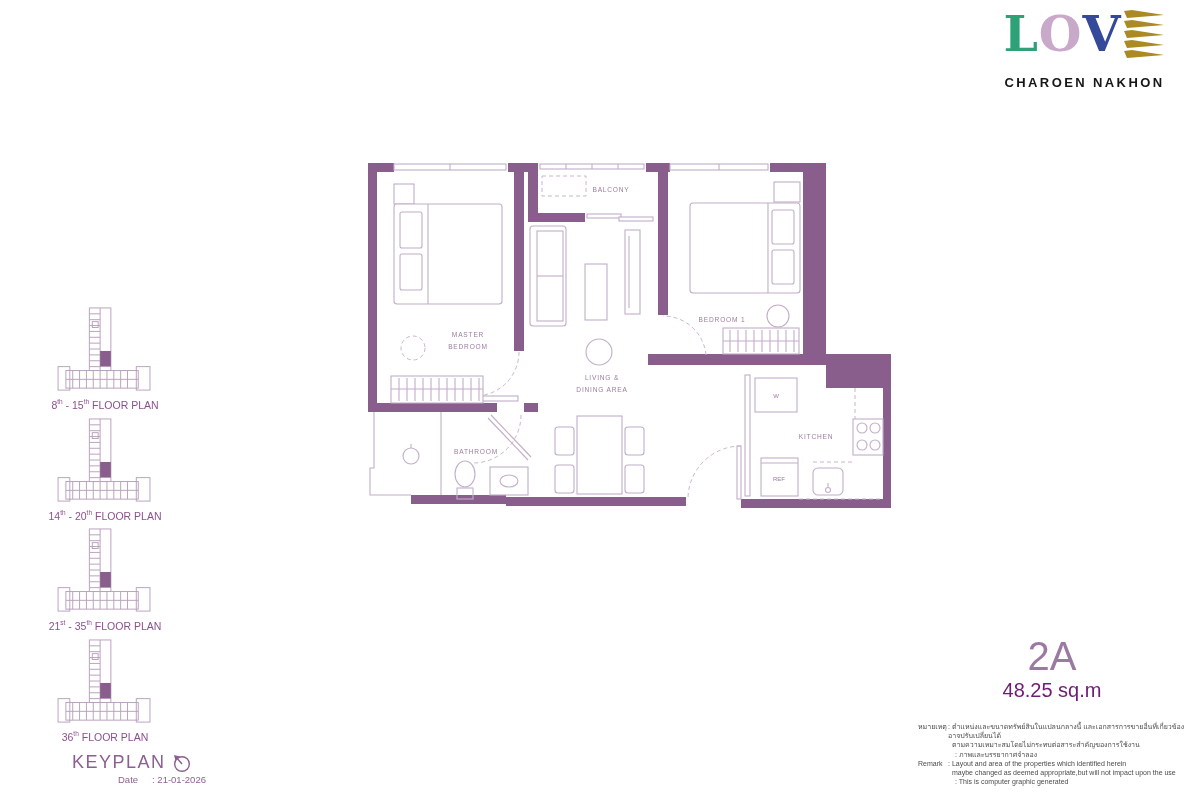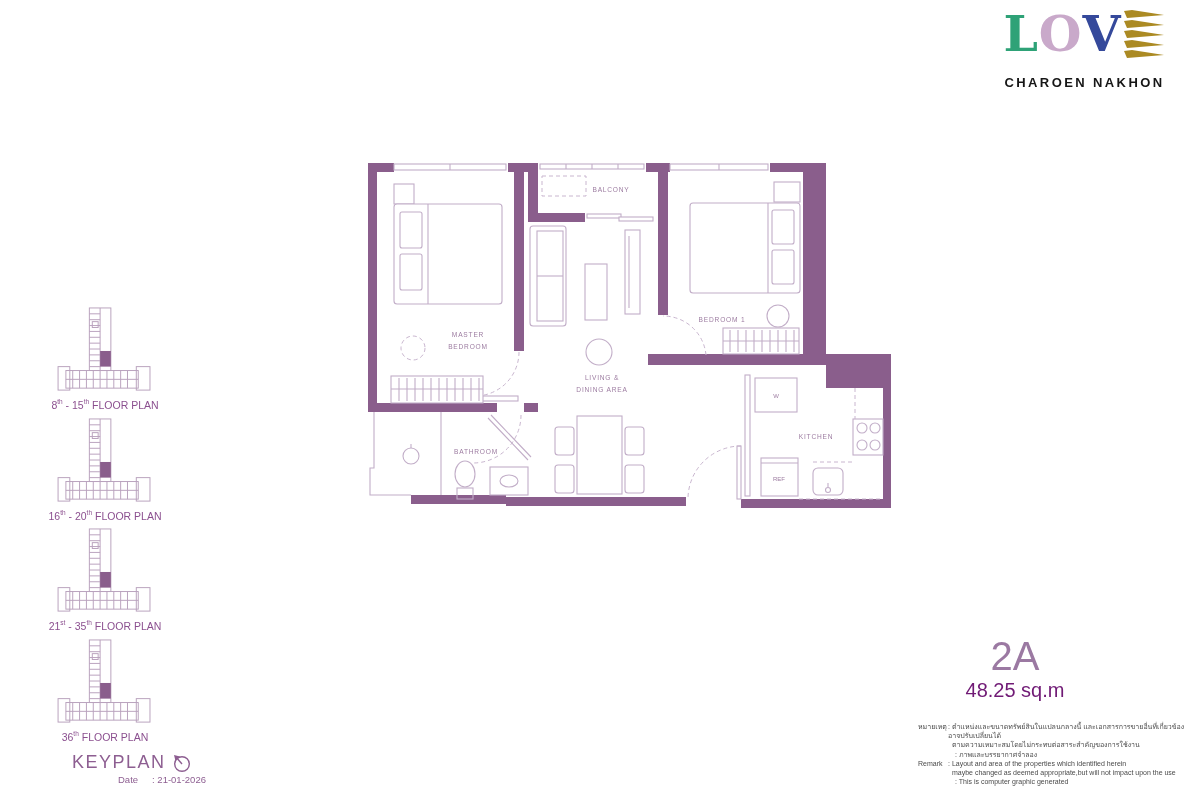--- a/index.html
+++ b/index.html
@@ -19,21 +19,21 @@
   .kp-item{position:absolute;left:20px;width:170px;text-align:center;}
   .kp-icon{display:block;margin:0 auto;}
   .kp-label{font-size:10.5px;color:#8b4f8f;margin-top:4px;white-space:nowrap;}
   .kp-label sup{font-size:6.5px;}
   .kp-suffix{margin-left:3px;}
   .keyplan-head{position:absolute;left:72px;top:752px;display:flex;align-items:center;gap:6px;}
   .keyplan-title{font-size:18px;letter-spacing:1.5px;color:#8d5e91;}
   .date-row{position:absolute;left:74px;top:774px;font-size:9.5px;color:#8d5e91;display:flex;gap:14px;margin-left:44px;}
 
   
-  .unit-block{position:absolute;left:935px;top:634px;width:160px;text-align:center;}
+  .unit-block{position:absolute;left:972px;top:634px;width:160px;text-align:center;}
   .unit-name{font-size:40px;color:#9b79a2;line-height:44px;}
   .unit-area{font-size:20px;color:#701a75;line-height:24px;}
 
   
   .remark{position:absolute;left:918px;top:722px;width:275px;font-size:7px;
           color:#4a4a4a;line-height:9.2px;}
   .r-row{display:flex;}
   .r-label{width:30px;flex:0 0 30px;}
   .r-text{flex:1;}
   .r-indent{margin-left:30px;padding-left:7px;}
@@ -97,21 +97,21 @@
   <div class="kp-label">
     <span>8</span><sup>th</sup><span> - </span><span>15</span><sup>th</sup><span class="kp-suffix">FLOOR PLAN</span>
   </div>
 </div>
 
 <div class="kp-item" style="top:417px">
   <svg class="kp-icon" width="98" height="88" viewBox="0 0 100 90">
       <use href="#bldg"></use>
     </svg>
   <div class="kp-label">
-    <span>16</span><sup>th</sup><span> - </span><span>20</span><sup>th</sup><span class="kp-suffix">FLOOR PLAN</span>
+    <span>14</span><sup>th</sup><span> - </span><span>20</span><sup>th</sup><span class="kp-suffix">FLOOR PLAN</span>
   </div>
 </div>
 
 <div class="kp-item" style="top:527px">
   <svg class="kp-icon" width="98" height="88" viewBox="0 0 100 90">
       <use href="#bldg"></use>
     </svg>
   <div class="kp-label">
     <span>21</span><sup>st</sup><span> - </span><span>35</span><sup>th</sup><span class="kp-suffix">FLOOR PLAN</span>
   </div>

